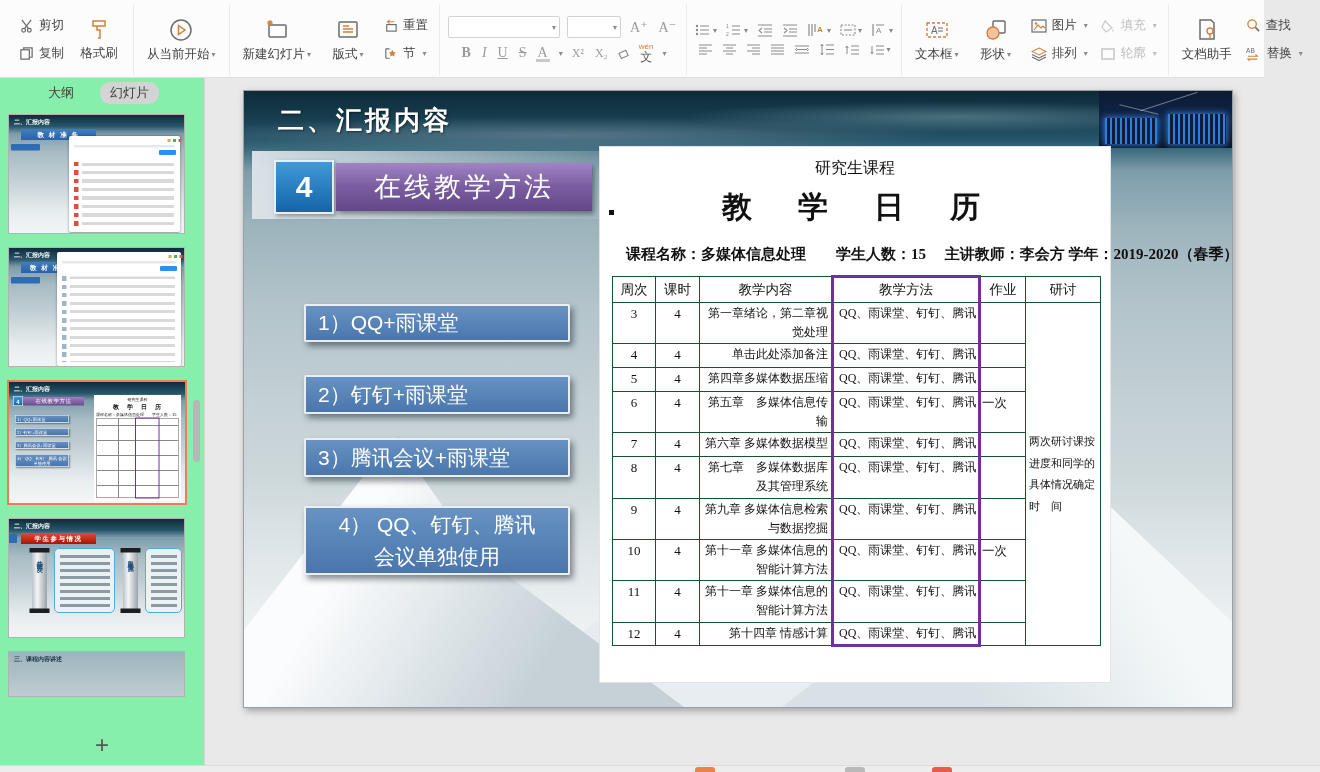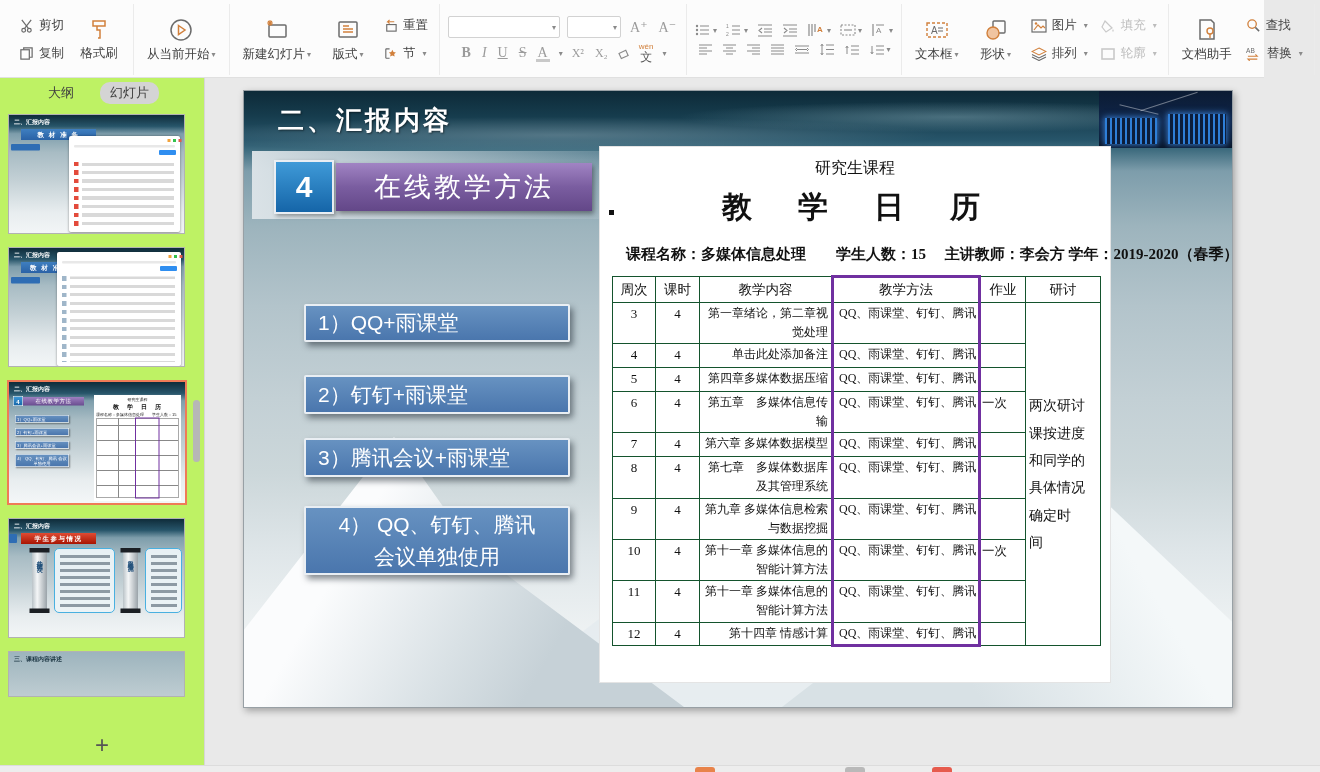--- a/index.html
+++ b/index.html
@@ -23,21 +23,21 @@
 .fnrow,.ftrow{display:flex;align-items:center;gap:7px}
 .glyphbtn{font-size:14px;color:#9b9b9b;font-family:"Liberation Serif","DejaVu Serif",serif;cursor:pointer;padding:0 2px}
 .gb-b{font-weight:bold}.gb-i{font-style:italic}.gb-u{text-decoration:underline}.gb-s{text-decoration:line-through}
 .gb-a{position:relative}.gb-a:after{content:"";position:absolute;left:0;right:0;bottom:-1px;height:3px;background:#c9c9c9}
 .pinyin{display:inline-flex;flex-direction:column;align-items:center;line-height:1;cursor:pointer}
 .pinyin .py{font-size:8px;color:#d1803c}.pinyin .hz{font-size:12px;color:#555}
 .pargrp{display:flex;flex-direction:column;gap:6px;justify-content:center}
 .parrow{display:flex;align-items:center;gap:9px}
 .pbtn{cursor:pointer;display:flex;align-items:center}
 
-.leftpanel{position:absolute;left:0;top:78px;width:205px;height:687px;background:#bef264;border-right:1px solid #d6d6d6}
+.leftpanel{position:absolute;left:0;top:78px;width:205px;height:687px;background:#86efac;border-right:1px solid #d6d6d6}
 .ptabs{height:30px;display:flex;align-items:center;gap:16px;padding-left:38px;font-size:13px;color:#3f3f3f}
 .ptab{cursor:pointer;padding:2px 10px;border-radius:10px}
 .ptab.active{background:#d4d4d4}
 .thumblist{position:absolute;left:0;right:0;top:30px;bottom:40px;overflow:hidden;padding:6px 0 0 8px}
 .thumb{position:relative;width:177px;height:120px;background:#fff;border:1px solid #b2b2b2;margin-bottom:13px;overflow:hidden;cursor:pointer}
 .thumb.sel{border:2px solid #ef7b57;width:180px;height:125px;margin-left:-1px}
 .mini{position:absolute;left:0;top:0;width:356px;height:250px;transform:scale(.5);transform-origin:0 0}
 .msky{position:absolute;inset:0;background:linear-gradient(180deg,#0f2c3a 0%,#27556a 9%,#7d9dab 15%,#a8bcc4 30%,#c3d0d5 52%,#e8edef 78%,#f6f8f9 100%)}
 .mtitle{position:absolute;left:10px;top:5px;color:#fff;font-size:12px;font-weight:bold;white-space:nowrap}
 .mtitle.dark{color:#17313e}
@@ -102,21 +102,21 @@
 .cal th,.cal td{border:1px solid #14532d}
 .cal th{font-size:13.5px;font-weight:normal;height:26px;text-align:center}
 .cal td{font-size:13px;line-height:1.6;padding:1px 3px;vertical-align:top}
 .cal td.c{text-align:center}
 .cal td.l{text-align:right;padding-left:5px;font-size:12px}
 .cal th.m,.cal td.m{border-left:3px solid #7030a0;border-right:3px solid #7030a0}
 .cal th.m{border-top:3px solid #7030a0}
 .cal td.m{white-space:nowrap;font-size:12px;overflow:hidden;padding-left:5px}
 .cal td.mb{border-bottom:3px solid #7030a0}
 .cal td.h{font-size:12.5px;white-space:nowrap;overflow:hidden;padding-left:1px}
-.cal td.sem{font-size:14px;vertical-align:middle;line-height:1.95;padding:0 3px}
+.cal td.sem{font-size:11px;vertical-align:middle;line-height:1.95;padding:0 3px}
 
 .notesbar{position:absolute;left:0;right:0;bottom:0;height:40px;background:#efefef;border-top:1px solid #d9d9d9;display:flex;align-items:center;gap:8px;padding-left:14px;font-size:13px;color:#3c3c3c;cursor:text}
 .taskbar{position:absolute;left:0;bottom:0;width:1320px;height:7px;background:#ededed;border-top:1px solid #dcdcdc}
 .nub{position:absolute;bottom:0;width:20px;height:5px;border-radius:3px 3px 0 0;cursor:pointer}
 </style>
 </head>
 <body>
 
 <div class="app">
 

